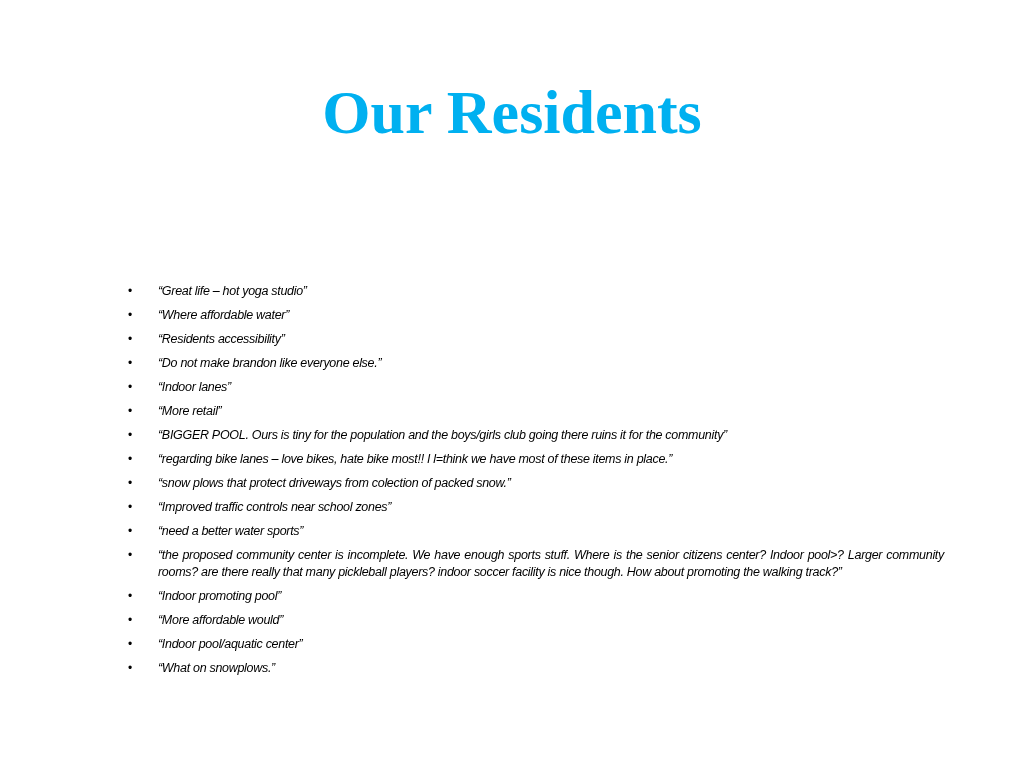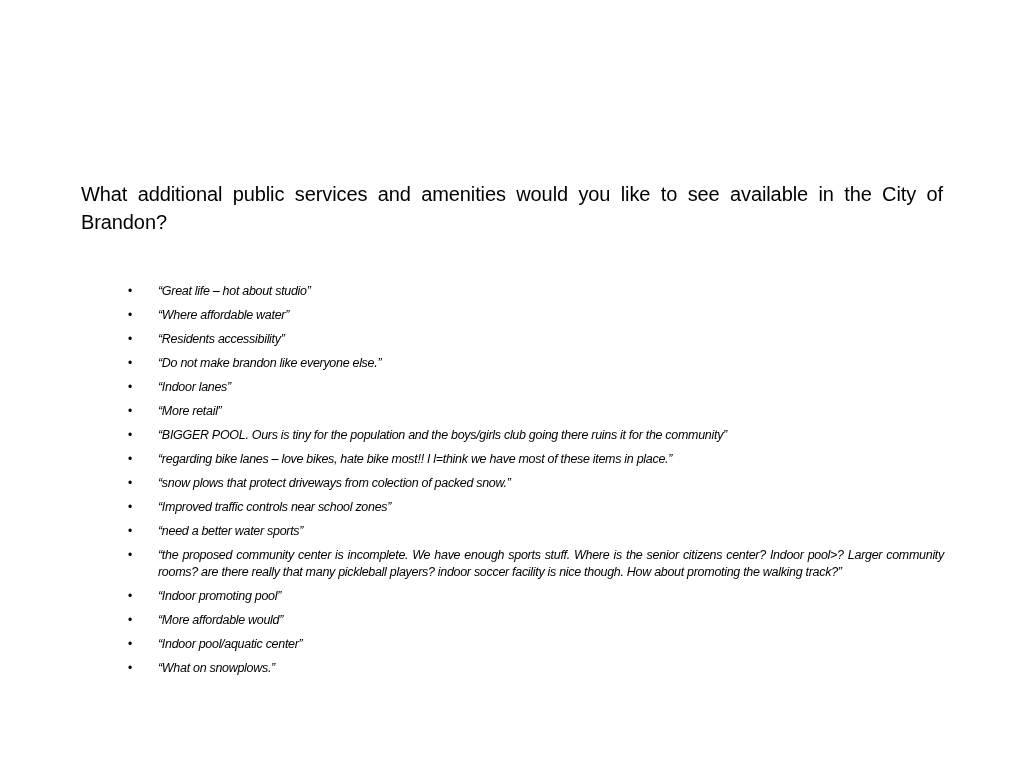--- a/index.html
+++ b/index.html
@@ -67,26 +67,26 @@
     .bullet-text {
       flex: 1;
       text-align: justify;
       letter-spacing: -0.3px;
     }
   </style>
 </head>
 <body>
 
 <div class="slide">
-  <p class="question">What additional public services and amenities would you like to see available in the City of Brandon?</p>
+  <h1 class="title">Our Residents</h1>
 
   <ul class="bullets">
     <li class="bullet-item">
       <span class="bullet-dot">•</span>
-      <span class="bullet-text">“Great life – hot about studio”</span>
+      <span class="bullet-text">“Great life – hot yoga studio”</span>
     </li>
     <li class="bullet-item">
       <span class="bullet-dot">•</span>
       <span class="bullet-text">“Where affordable water”</span>
     </li>
     <li class="bullet-item">
       <span class="bullet-dot">•</span>
       <span class="bullet-text">“Residents accessibility”</span>
     </li>
     <li class="bullet-item">

